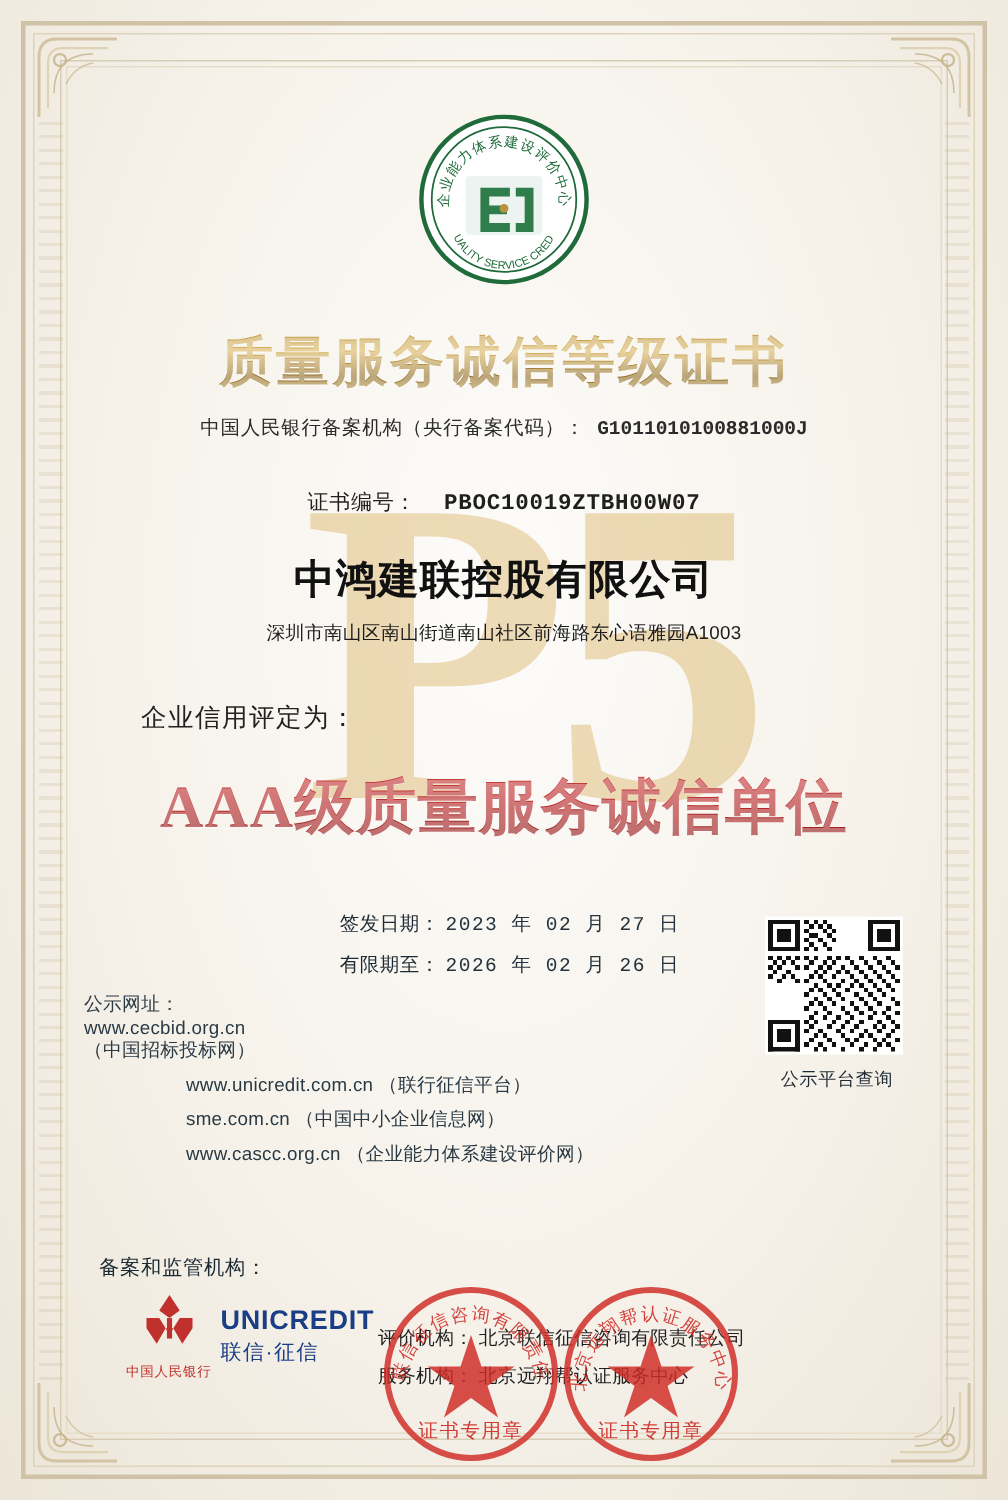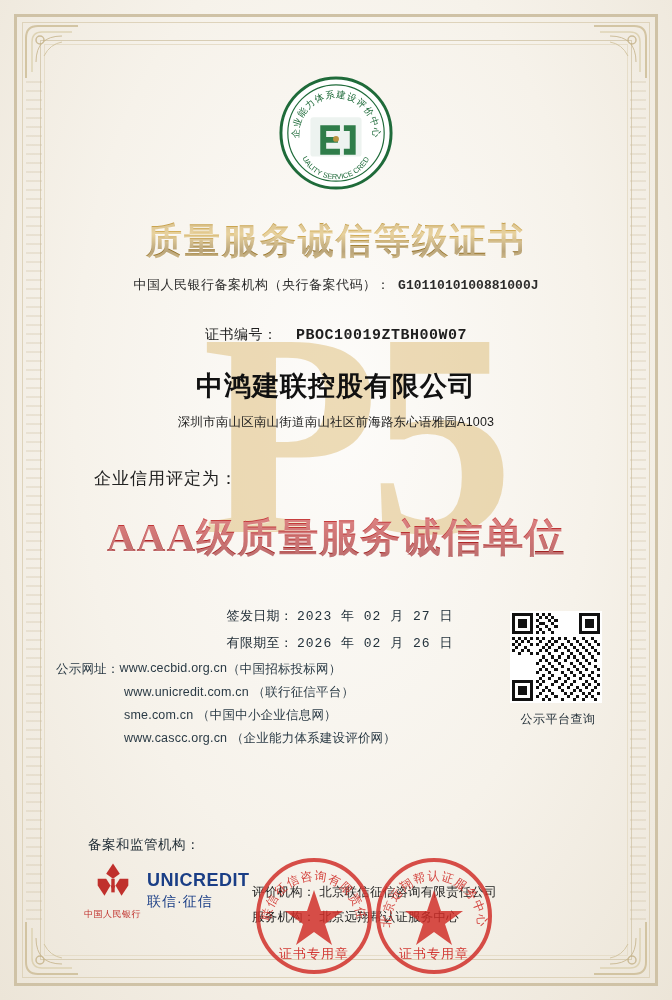--- a/index.html
+++ b/index.html
@@ -199,21 +199,21 @@
   .detail-row .val { font-family: "Liberation Mono", monospace; letter-spacing: 1px; }
   .sites {
     margin-top: 4px;
   }
   .site-row {
     font-size: 12.5px;
     color: #2a3a45;
     margin-bottom: 6px;
     letter-spacing: .2px;
   }
-  .site-first { display: flex; }
+  .site-first { display: flex; flex-direction: column; }
   .site-first .lbl { white-space: nowrap; }
   .site-indent { padding-left: 68px; }
 
   
   .qr-wrap {
     position: absolute;
     right: 18px;
     top: 4px;
     width: 96px;
     text-align: center;
@@ -236,21 +236,21 @@
   .footer {
     position: absolute;
     left: 8px; right: 8px;
     bottom: 18px;
     text-align: left;
   }
   .footer-title {
     font-size: 13.5px;
     color: #1d2a33;
     letter-spacing: .5px;
-    margin-left: 32px;
+    margin-left: 10px;
   }
   .footer-body {
     display: flex;
     align-items: flex-start;
     margin-top: 6px;
   }
   .unicredit {
     width: 190px;
     display: flex;
     align-items: center;

